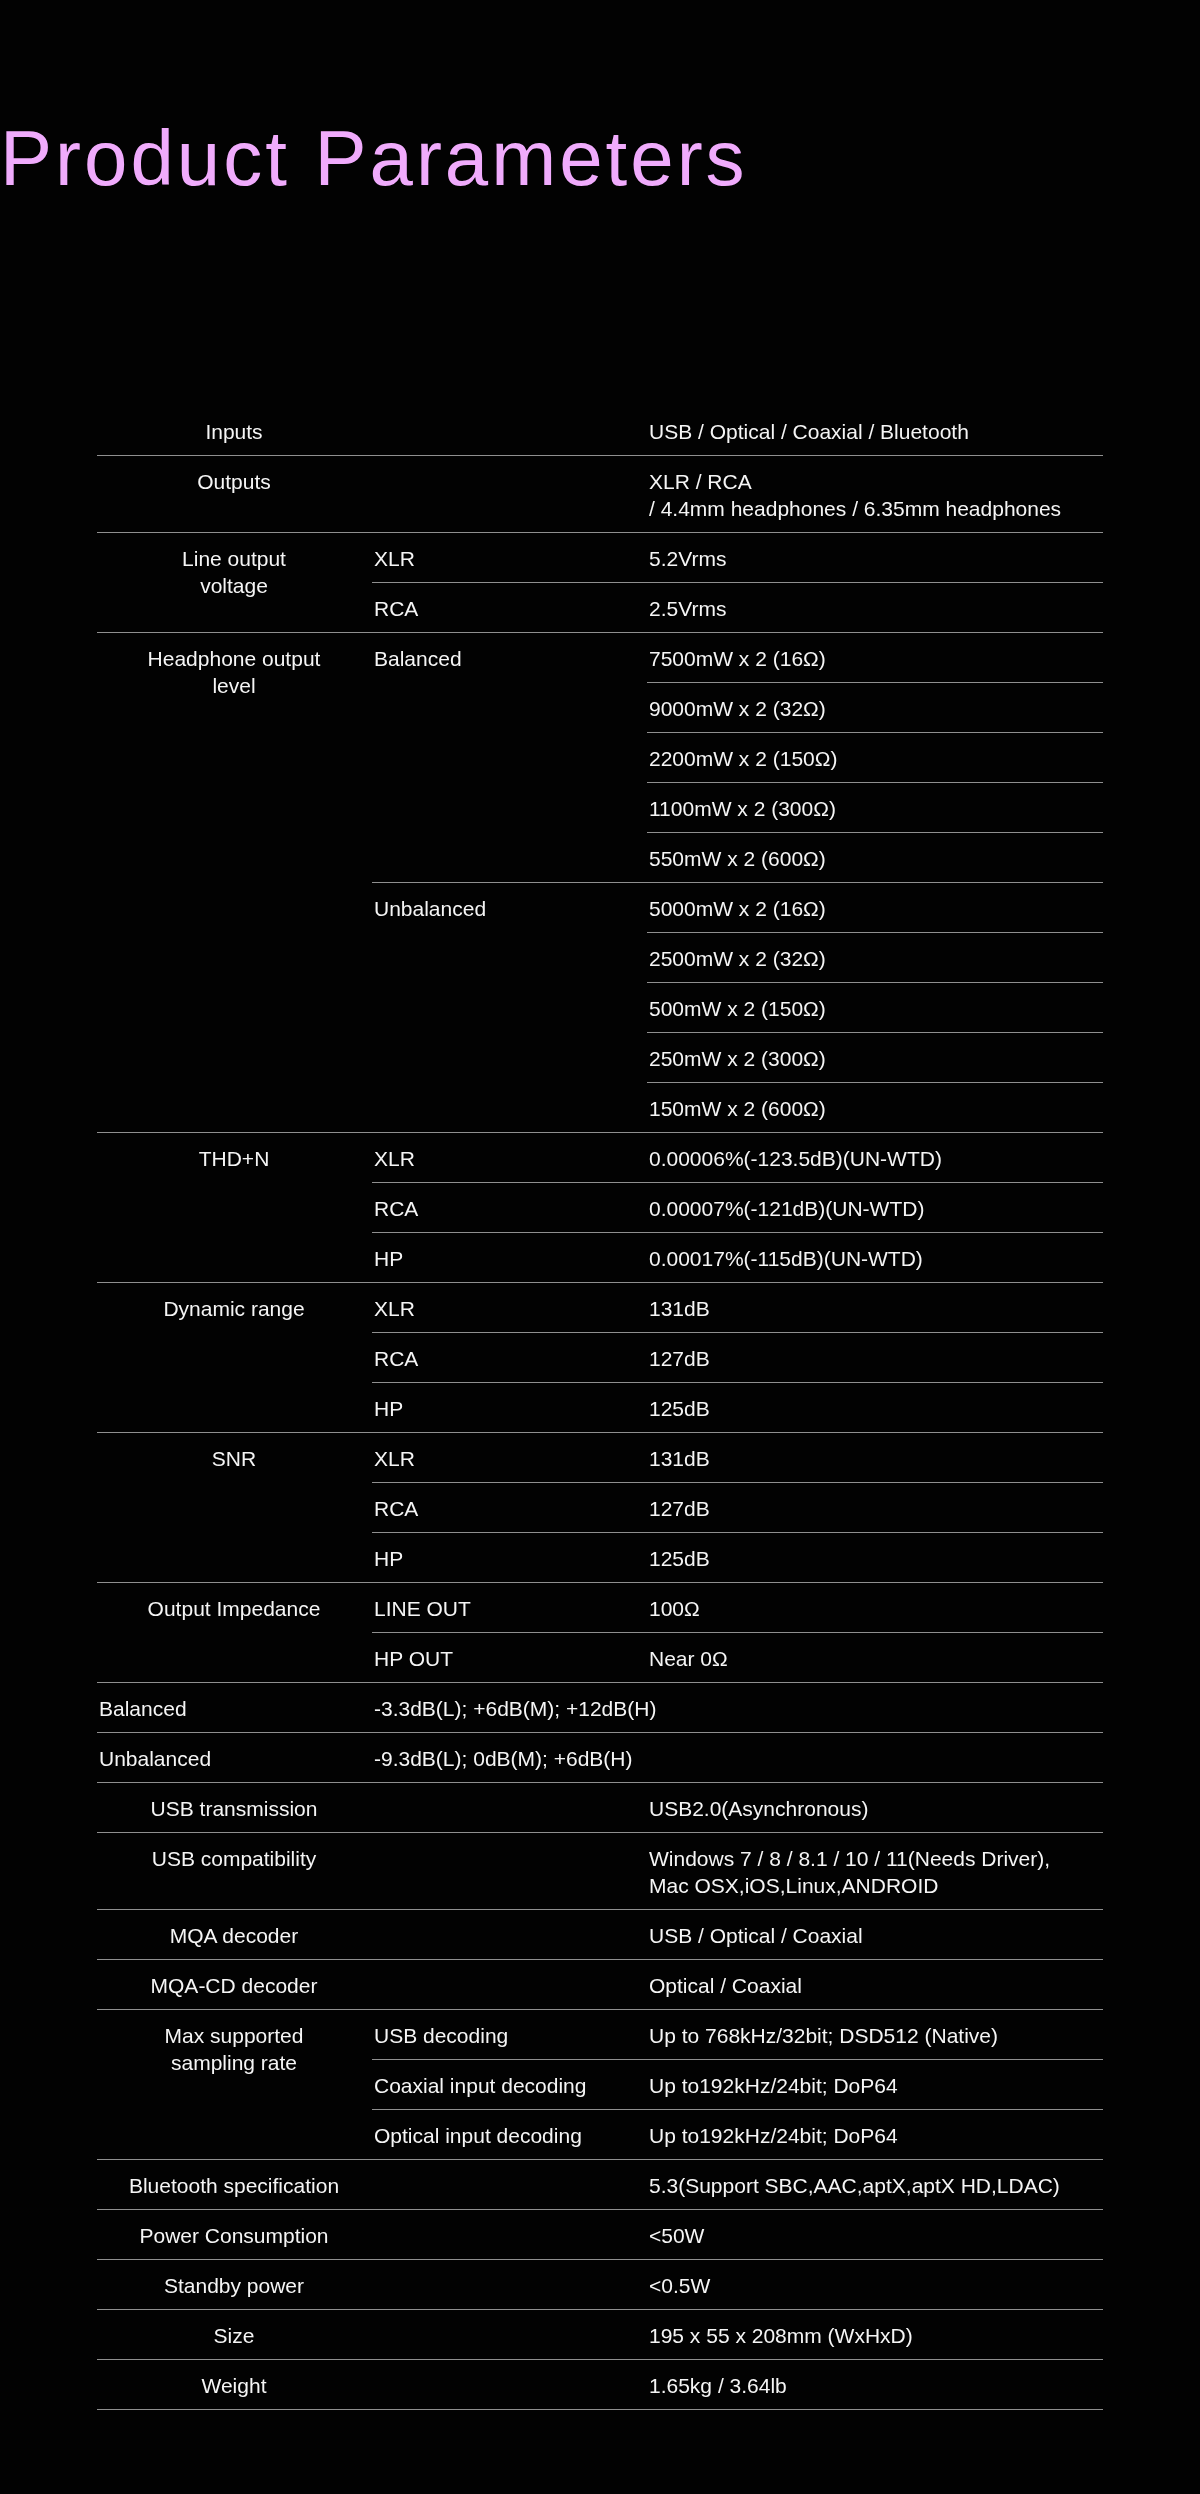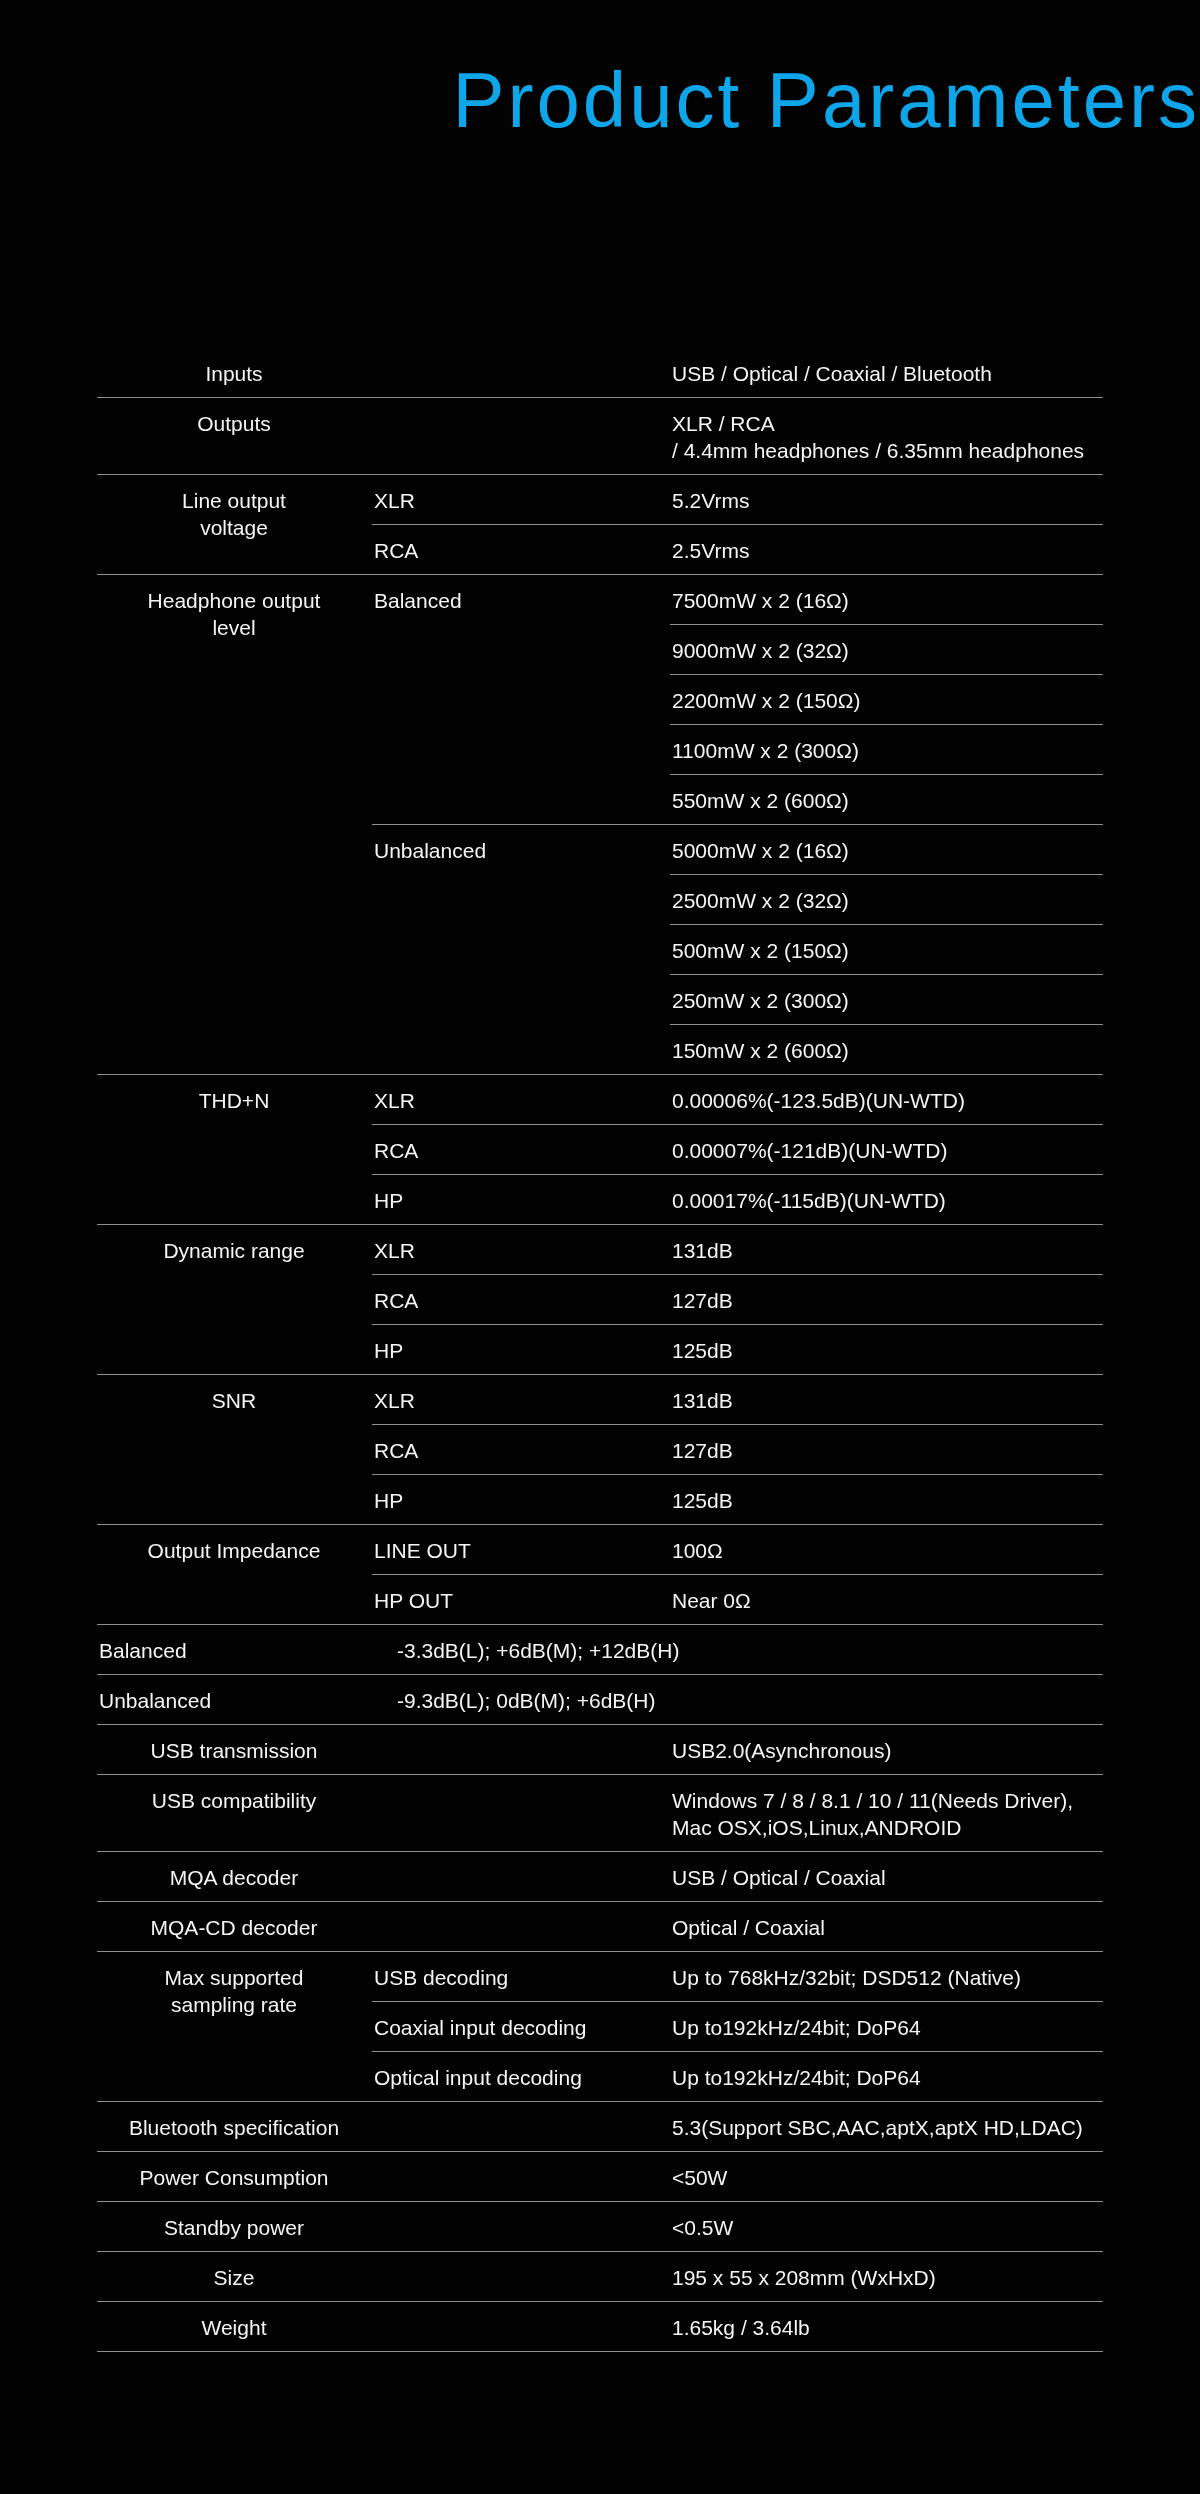--- a/index.html
+++ b/index.html
@@ -13,27 +13,27 @@
   body{
     width:1200px;
     height:2494px;
     background:var(--bg);
     font-family:"Liberation Sans", sans-serif;
     color:var(--text);
     overflow:hidden;
   }
   .page-title{
     margin:0;
-    padding-top:54px;
-    text-align:right;
+    padding-top:112px;
+    text-align:left;
     font-size:78px;
     line-height:1.2;
     font-weight:200;
     letter-spacing:3px;
-    color:#0ea5e9;
+    color:#f0abfc;
   }
   .spec-table{
     margin:200px 97px 0 97px;
     font-size:21px;
     line-height:27px;
   }
   .t-row{
     display:flex;
     border-bottom:1px solid var(--line);
   }
@@ -61,21 +61,20 @@
   .t-sub{
     flex:0 0 var(--col2);
     width:var(--col2);
     box-sizing:border-box;
     padding:12px 14px 10px 2px;
   }
   .t-values{
     flex:1 1 auto;
     display:flex;
     flex-direction:column;
-    margin-left:23px;
   }
   .t-value{
     padding:12px 6px 10px 2px;
   }
   .t-value + .t-value{
     border-top:1px solid var(--line);
   }
 </style>
 </head>
 <body>

